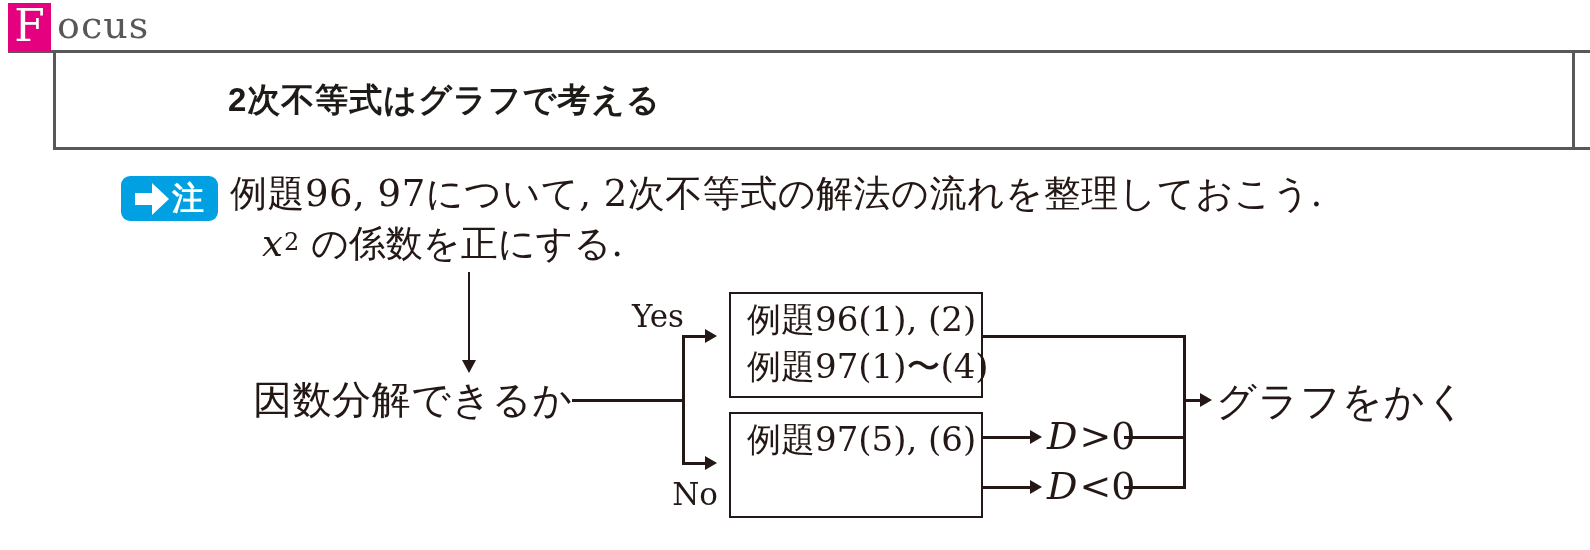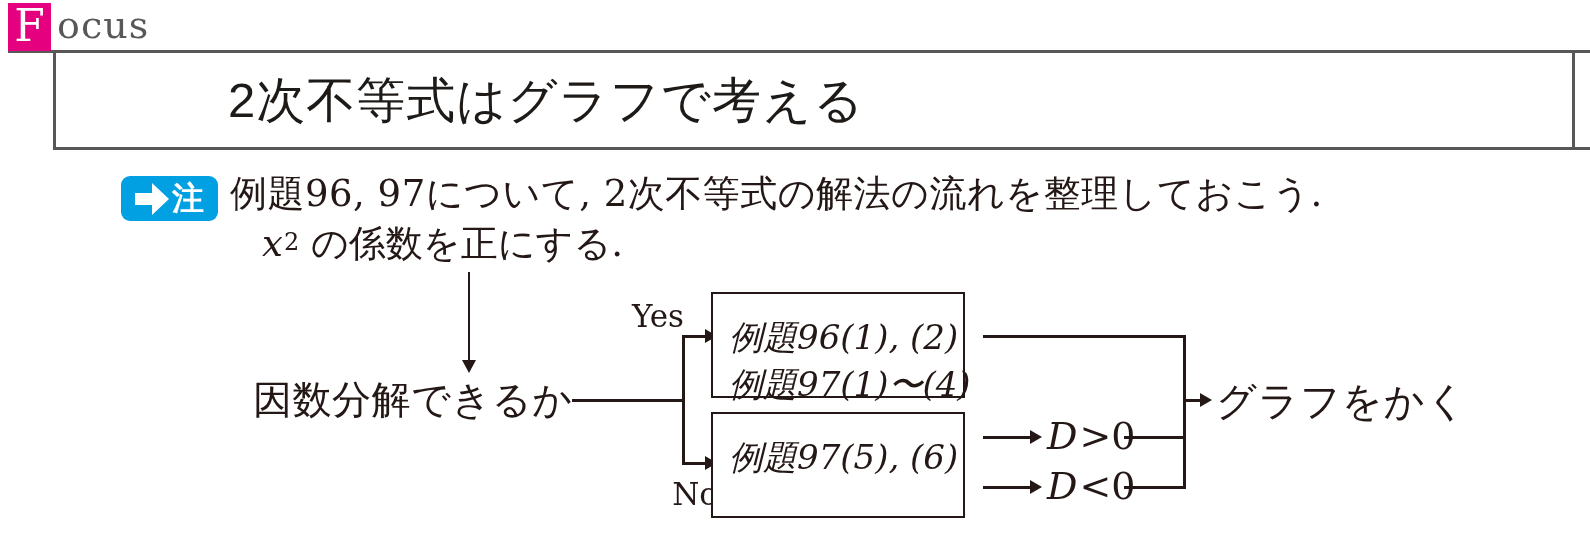--- a/index.html
+++ b/index.html
@@ -17,22 +17,22 @@
   .focus-f{position:absolute;left:8px;top:3px;width:43px;height:48px;background:var(--pink);
     color:#fff;font-family:"DejaVu Serif","Liberation Serif",serif;font-size:44px;line-height:46px;
     text-align:center;z-index:2;}
   .focus-rest{position:absolute;left:57px;top:1px;color:var(--gray);
     font-family:"DejaVu Serif","Liberation Serif",serif;font-size:38px;line-height:48px;letter-spacing:1px;}
 
   .rule{position:absolute;background:var(--gray);}
   .title-box{position:absolute;left:53px;top:50px;width:1522px;height:100px;
     border:3px solid var(--gray);background:#fff;}
   .page-title{position:absolute;left:228px;top:77px;
-    font-family:"Liberation Sans","DejaVu Sans",sans-serif;font-weight:normal;
-    font-size:49px;line-height:46px;color:#1e1a17;letter-spacing:1px;}
+    font-family:"Liberation Sans","DejaVu Sans",sans-serif;font-weight:bold;
+    font-size:33px;line-height:46px;color:#1e1a17;letter-spacing:1px;}
 
   
   .note-badge{position:absolute;left:121px;top:176px;width:97px;height:45px;background:var(--blue);
     border-radius:9px;display:flex;align-items:center;justify-content:center;gap:3px;}
   .arrow-icon{position:relative;width:34px;height:32px;}
   .arrow-icon .stem{position:absolute;left:0;top:10px;width:17px;height:12px;background:#fff;}
   .arrow-icon .head{position:absolute;left:17px;top:0;width:0;height:0;
     border-left:17px solid #fff;border-top:16px solid transparent;border-bottom:16px solid transparent;}
   .note-badge .chu{color:#fff;font-family:"Liberation Sans","DejaVu Sans",sans-serif;
     font-weight:bold;font-size:32px;line-height:45px;}
@@ -47,22 +47,22 @@
   .ah-right{position:absolute;width:0;height:0;
     border-left:12px solid var(--ink);border-top:7px solid transparent;border-bottom:7px solid transparent;}
   .ah-down{position:absolute;width:0;height:0;
     border-top:13px solid var(--ink);border-left:7px solid transparent;border-right:7px solid transparent;}
 
   .root-label{position:absolute;left:253px;top:377px;font-size:39px;line-height:46px;letter-spacing:0.5px;}
   .yn-label{position:absolute;font-size:31px;line-height:34px;text-align:right;}
   .yes-label{left:592px;top:299px;width:92px;}
   .no-label{left:640px;top:477px;width:78px;}
 
-  .ex-box{position:absolute;left:711px;width:254px;height:106px;border:2px solid var(--ink);
-    background:#fff;padding:20px 0 0 16px;font-style:italic;}
+  .ex-box{position:absolute;left:729px;width:254px;height:106px;border:2px solid var(--ink);
+    background:#fff;padding:2px 0 0 16px;}
   .ex-box .row{font-size:34px;line-height:47px;white-space:nowrap;}
   .yes-box{top:292px;}
   .no-box{top:412px;}
 
   .d-label{position:absolute;font-size:38px;line-height:46px;white-space:nowrap;}
   .d-label .dvar{font-style:italic;margin-right:2px;}
   .dpos-label{left:1047px;top:413px;}
   .dneg-label{left:1047px;top:463px;}
 
   .result-label{position:absolute;left:1216px;top:378px;font-size:40px;line-height:46px;letter-spacing:1px;}

